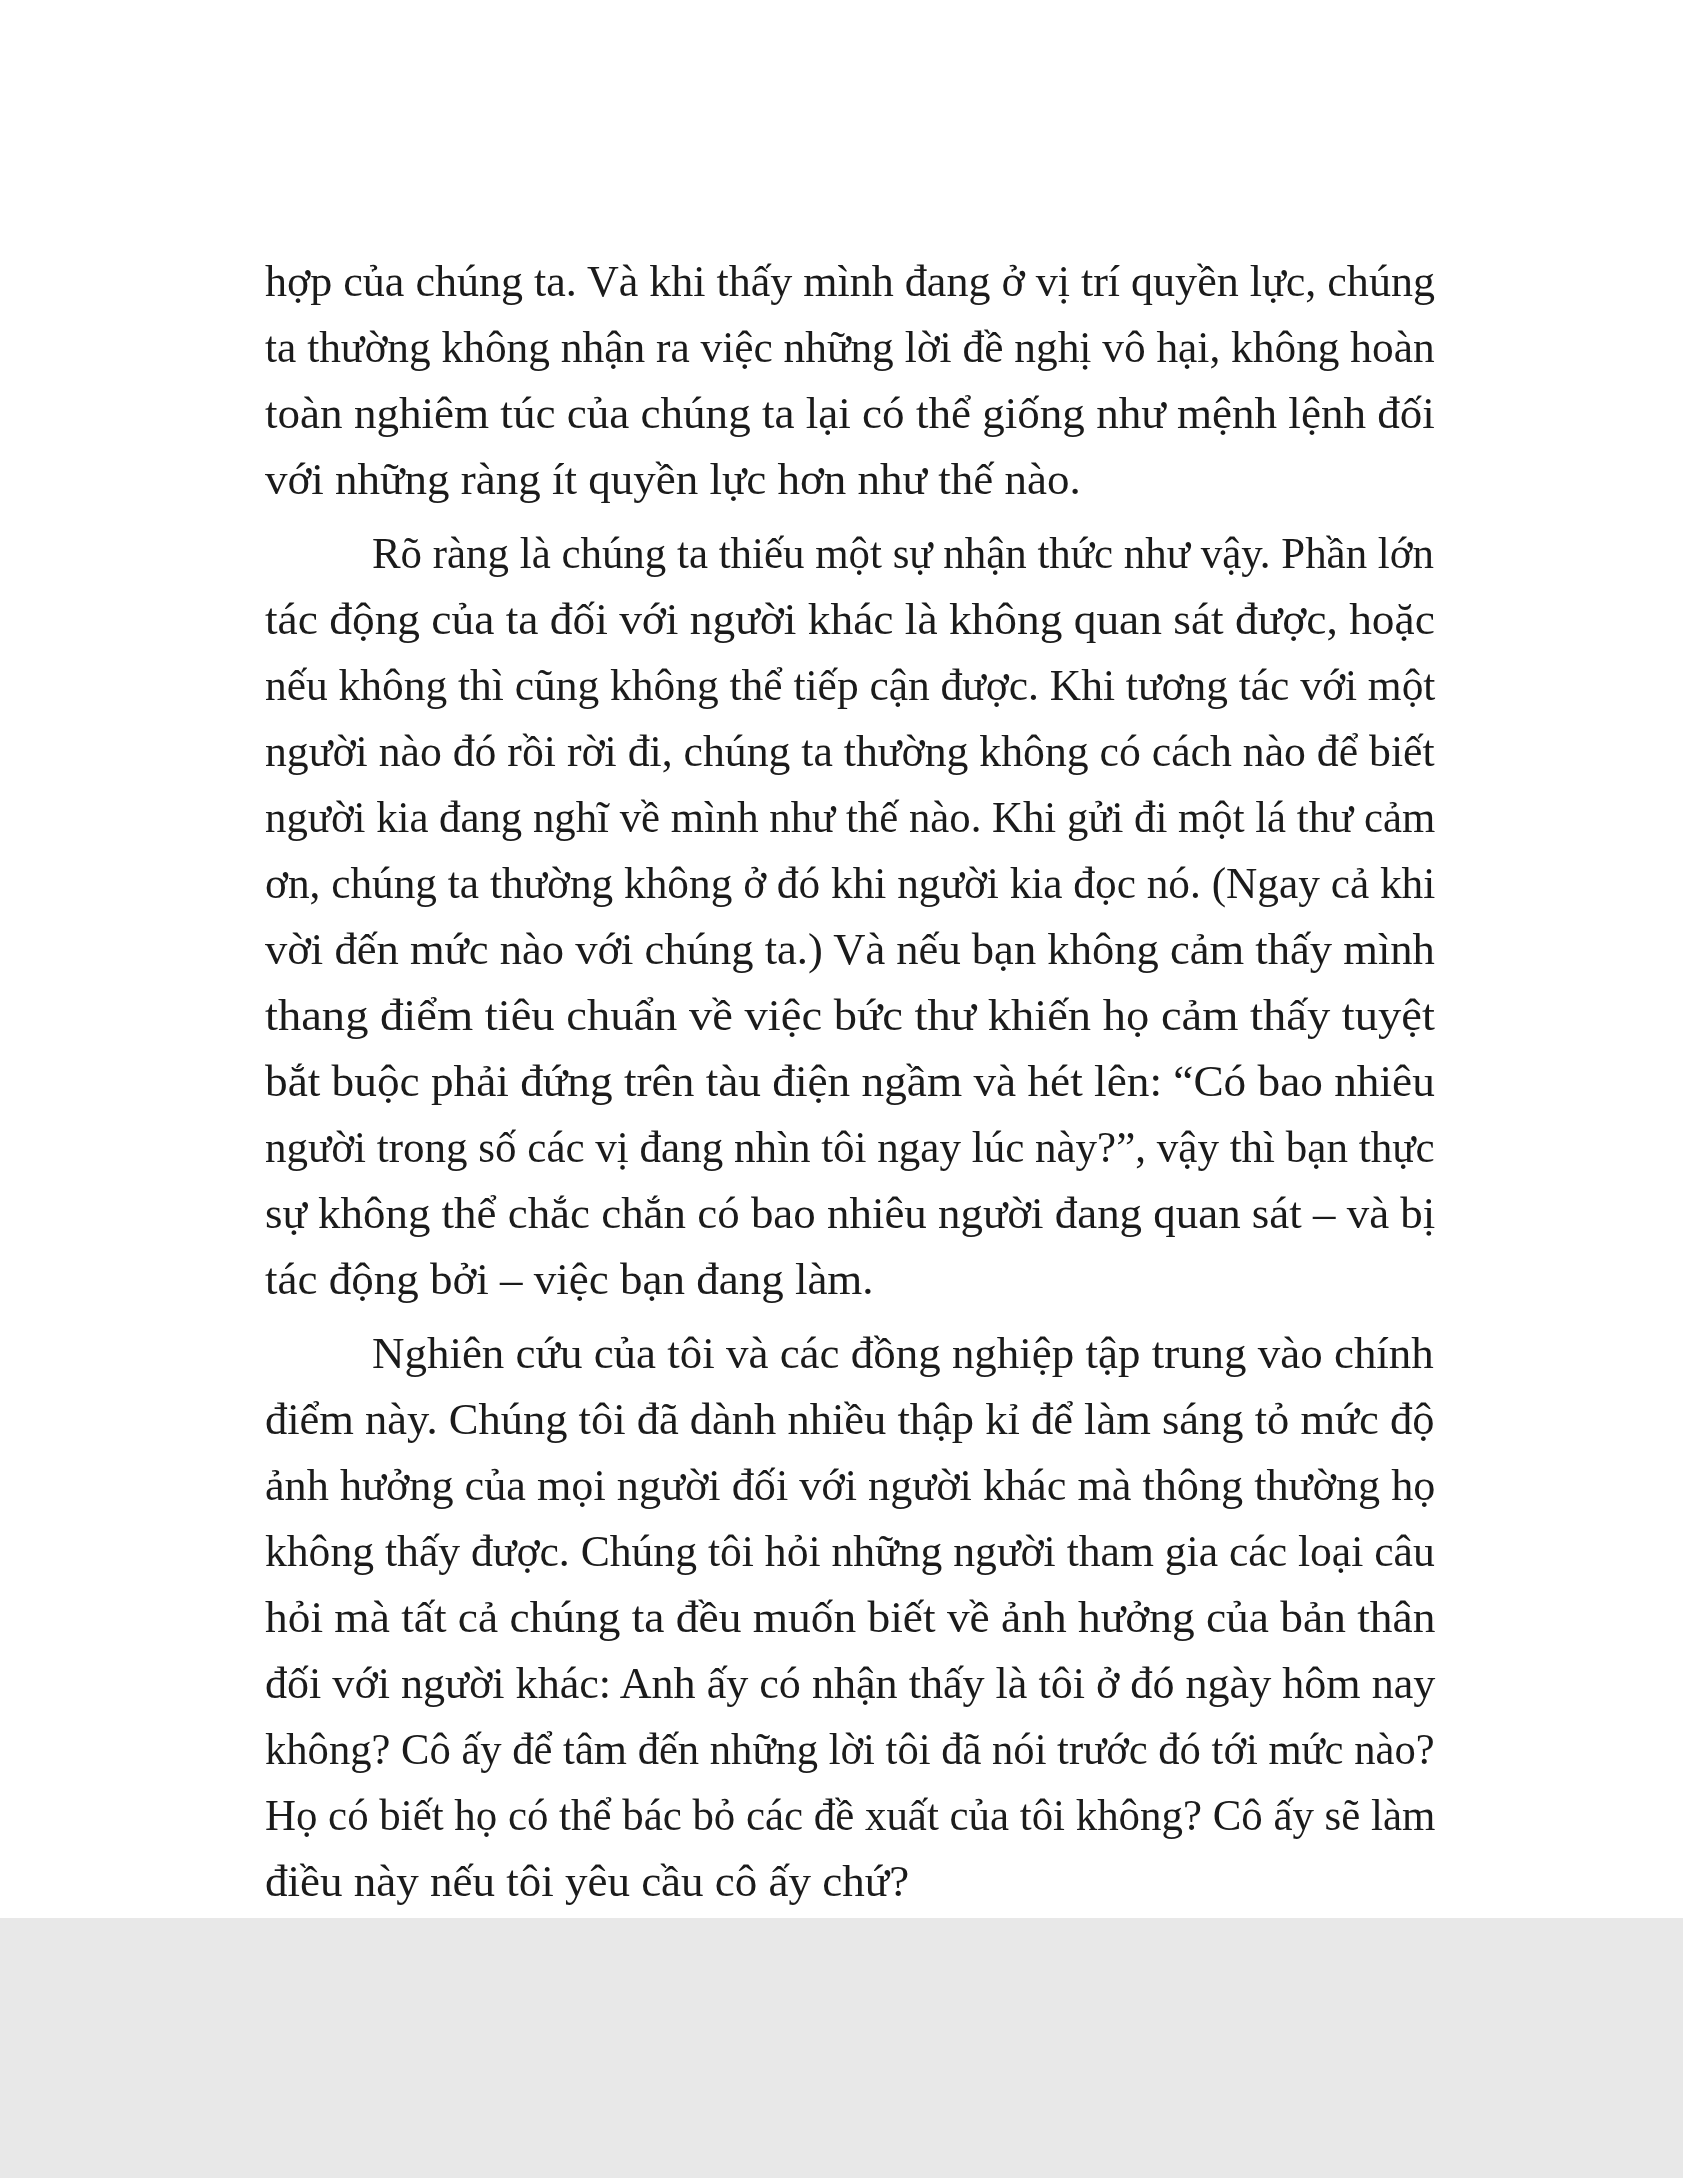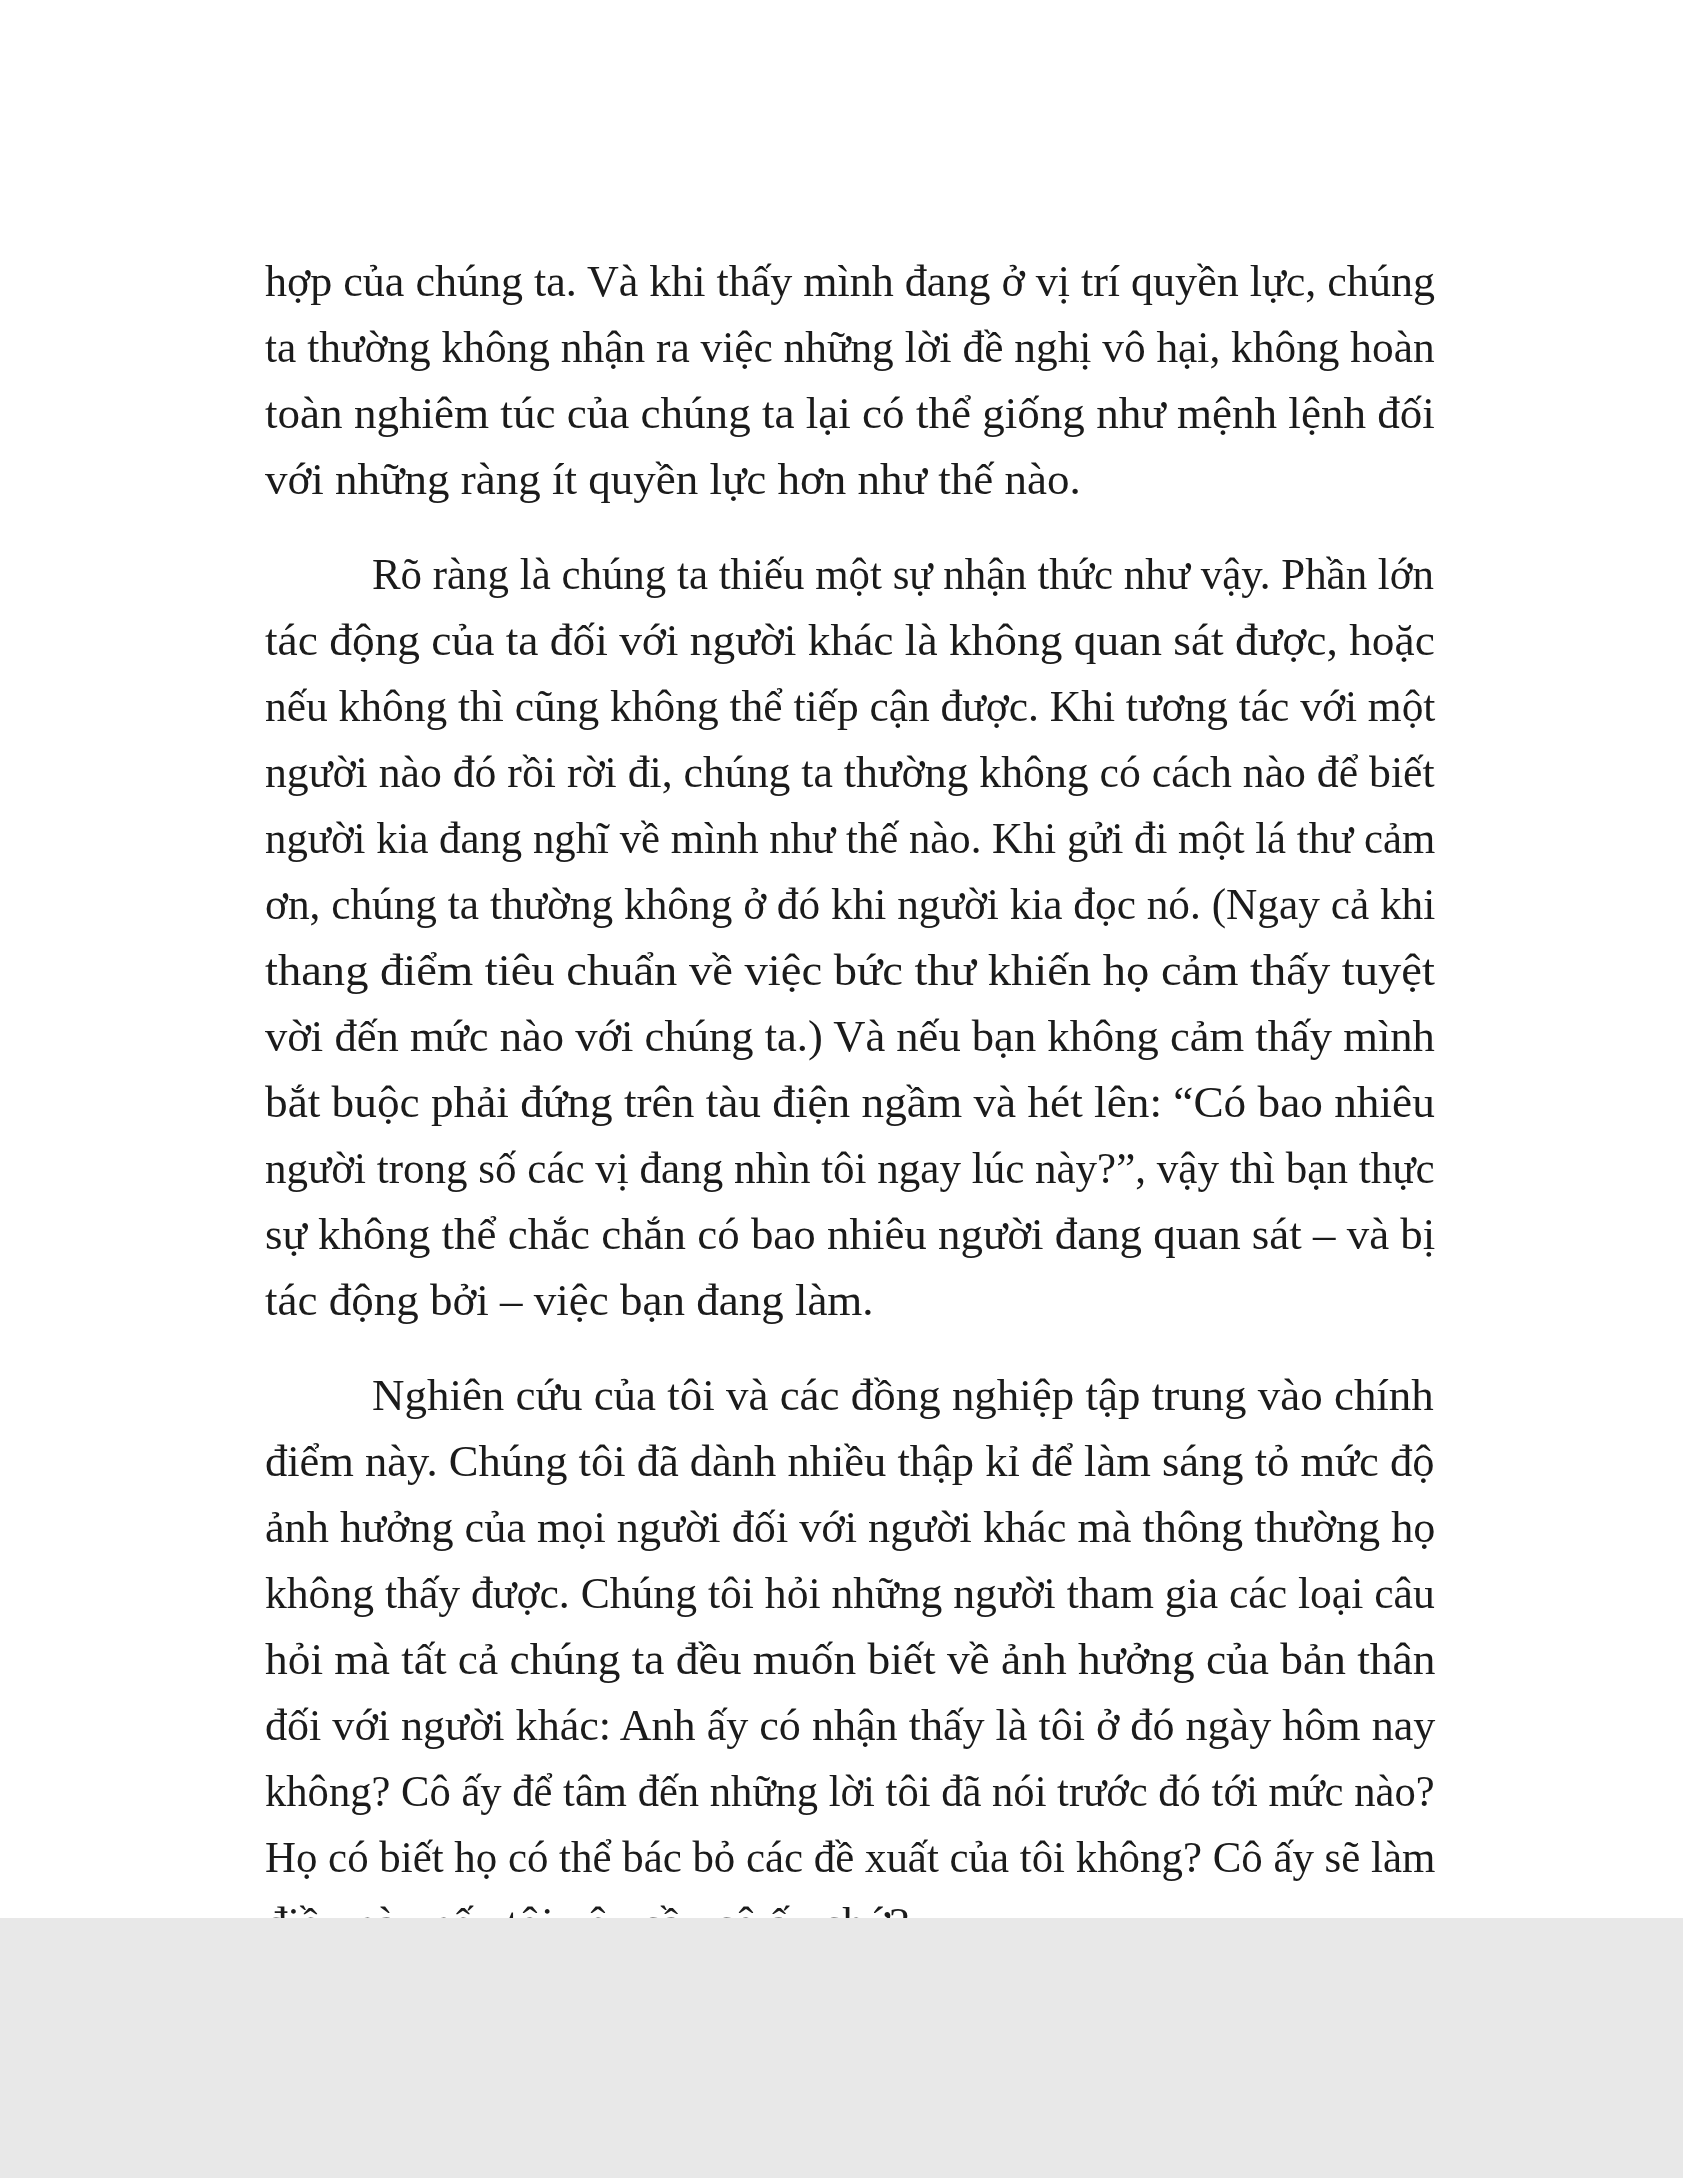--- a/index.html
+++ b/index.html
@@ -19,21 +19,21 @@
   }
   .text-block {
     position: absolute;
     left: 265px;
     top: 248px;
     width: 1158px;
     font-size: 45px;
     line-height: 66px;
   }
   .para + .para {
-    margin-top: 29px;
+    margin-top: 8px;
   }
   .line {
     height: 66px;
     white-space: nowrap;
     overflow: visible;
   }
   .line .line-text {
     display: inline-block;
     white-space: nowrap;
     transform-origin: 0 50%;
@@ -63,22 +63,22 @@
         <div class="line"><span class="line-text" style="transform: scaleX(1.00171);">toàn nghiêm túc của chúng ta lại có thể giống như mệnh lệnh đối</span></div>
         <div class="line no-justify"><span class="line-text">với những ràng ít quyền lực hơn như thế nào.</span></div>
       </div>
       <div class="para indent">
         <div class="line"><span class="line-text" style="transform: scaleX(0.953321);">Rõ ràng là chúng ta thiếu một sự nhận thức như vậy. Phần lớn</span></div>
         <div class="line"><span class="line-text" style="transform: scaleX(1.00862);">tác động của ta đối với người khác là không quan sát được, hoặc</span></div>
         <div class="line"><span class="line-text" style="transform: scaleX(0.965347);">nếu không thì cũng không thể tiếp cận được. Khi tương tác với một</span></div>
         <div class="line"><span class="line-text" style="transform: scaleX(0.971761);">người nào đó rồi rời đi, chúng ta thường không có cách nào để biết</span></div>
         <div class="line"><span class="line-text" style="transform: scaleX(0.950447);">người kia đang nghĩ về mình như thế nào. Khi gửi đi một lá thư cảm</span></div>
         <div class="line"><span class="line-text" style="transform: scaleX(0.962171);">ơn, chúng ta thường không ở đó khi người kia đọc nó. (Ngay cả khi</span></div>
+        <div class="line"><span class="line-text" style="transform: scaleX(0.990686);">vời đến mức nào với chúng ta.) Và nếu bạn không cảm thấy mình</span></div>
         <div class="line"><span class="line-text" style="transform: scaleX(1.03448);">thang điểm tiêu chuẩn về việc bức thư khiến họ cảm thấy tuyệt</span></div>
-        <div class="line"><span class="line-text" style="transform: scaleX(0.990686);">vời đến mức nào với chúng ta.) Và nếu bạn không cảm thấy mình</span></div>
         <div class="line"><span class="line-text" style="transform: scaleX(1.00602);">bắt buộc phải đứng trên tàu điện ngầm và hét lên: “Có bao nhiêu</span></div>
         <div class="line"><span class="line-text" style="transform: scaleX(0.955882);">người trong số các vị đang nhìn tôi ngay lúc này?”, vậy thì bạn thực</span></div>
         <div class="line"><span class="line-text" style="transform: scaleX(0.998294);">sự không thể chắc chắn có bao nhiêu người đang quan sát – và bị</span></div>
         <div class="line no-justify"><span class="line-text">tác động bởi – việc bạn đang làm.</span></div>
       </div>
       <div class="para indent">
         <div class="line"><span class="line-text" style="transform: scaleX(0.999059);">Nghiên cứu của tôi và các đồng nghiệp tập trung vào chính</span></div>
         <div class="line"><span class="line-text" style="transform: scaleX(0.989011);">điểm này. Chúng tôi đã dành nhiều thập kỉ để làm sáng tỏ mức độ</span></div>
         <div class="line"><span class="line-text" style="transform: scaleX(0.982368);">ảnh hưởng của mọi người đối với người khác mà thông thường họ</span></div>
         <div class="line"><span class="line-text" style="transform: scaleX(0.969345);">không thấy được. Chúng tôi hỏi những người tham gia các loại câu</span></div>

